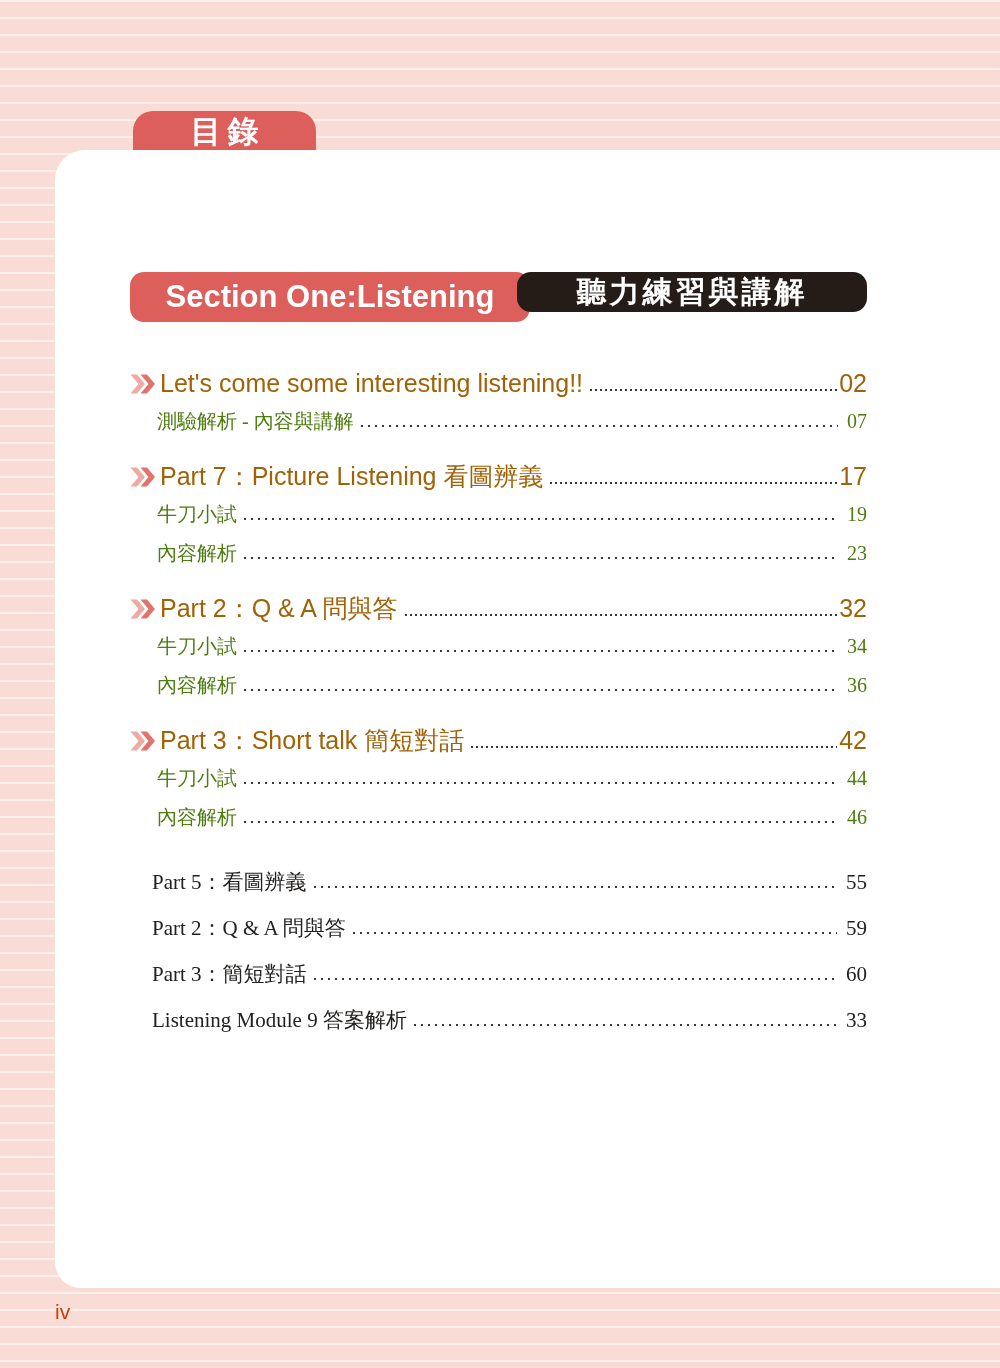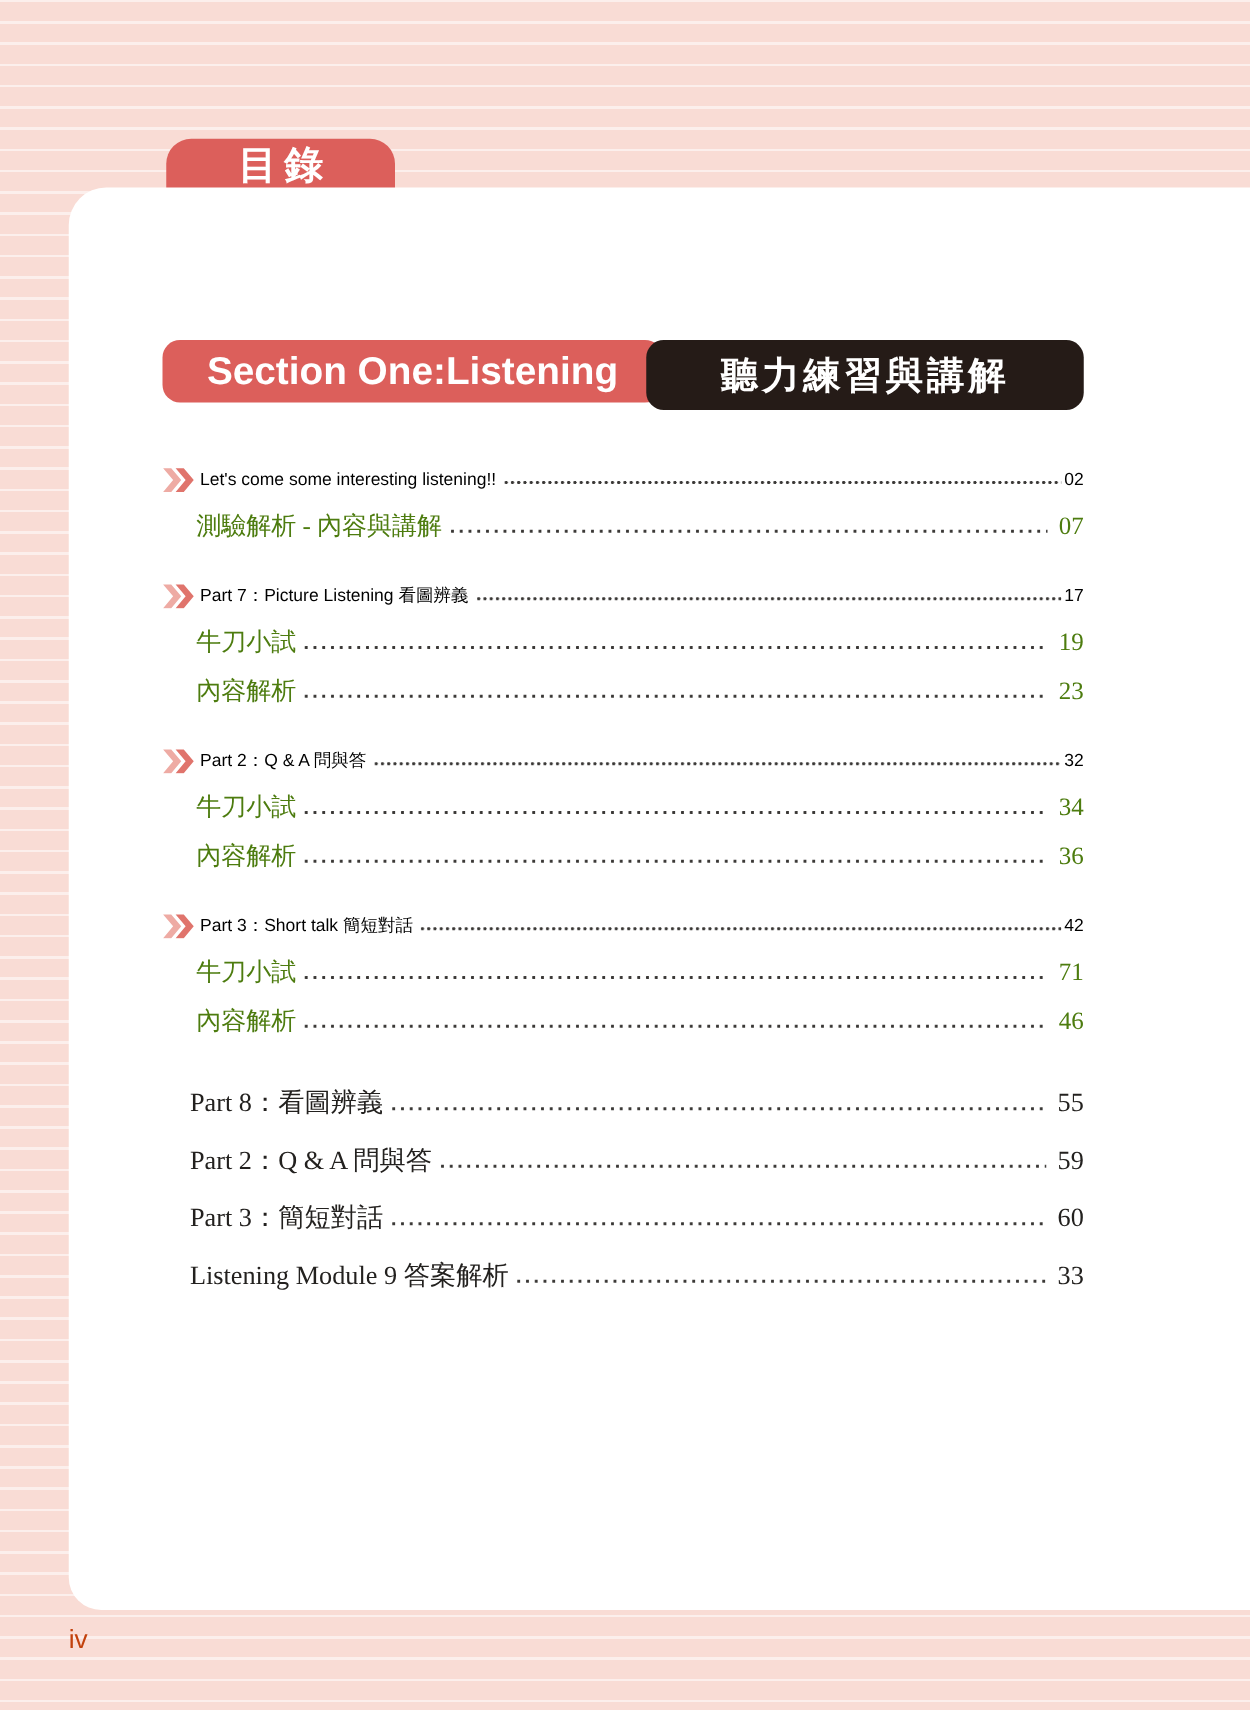--- a/index.html
+++ b/index.html
@@ -30,33 +30,33 @@
   }
 
   .section-header { position:relative; height:50px;text-align:right; }
   .sh-red {
     position:absolute; left:0; top:0; width:400px; height:50px;
     background:#dc5f5b; border-radius:14px;
     color:#fff; font-weight:bold; font-size:31px;
     display:flex; align-items:center; justify-content:center;
   }
   .sh-black {
-    position:absolute; left:387px; right:0; top:0; height:56px;
+    position:absolute; left:387px; right:0; top:0; height:40px;
     background:#251b17; border-radius:14px;
     color:#fff; font-weight:bold; font-size:30px; letter-spacing:3px;
     display:flex; align-items:center; justify-content:center;
   }
 
   #toc-groups { margin-top:46px; }
   .toc-group { margin-bottom:24px; }
 
   .toc-row { display:flex; align-items:baseline; line-height:31px; }
   .toc-row.main {
     font-family:"Liberation Sans", sans-serif;
-    font-size:14px; color:#000000; margin-bottom:7px;
+    font-size:25px; color:#a16207; margin-bottom:7px;
   }
   .toc-row.sub {
     font-family:"Liberation Serif","DejaVu Serif", serif;
     font-size:20px; color:#4d7c0f; padding-left:27px; margin-bottom:8px;
   }
   .chev { flex:0 0 30px; align-self:center; }
   .chev svg { display:block; }
   .label { white-space:nowrap; }
   .dots {
     flex:1 1 auto; height:4px; margin:0 2px 2px 6px;
@@ -174,34 +174,34 @@
                 <path d="M10.5 0.5 h6.5 l8 9.5 l-8 9.5 h-6.5 l8 -9.5 Z" fill="#e0746c"></path>
               </svg>
             </span>
             <span class="label">Part 3：Short talk 簡短對話</span>
             <span class="dots"></span>
             <span class="pagenum">42</span>
           </div>
           <div class="toc-row sub">
             <span class="label">牛刀小試</span>
             <span class="dots"></span>
-            <span class="pagenum">71</span>
+            <span class="pagenum">44</span>
           </div>
           <div class="toc-row sub">
             <span class="label">內容解析</span>
             <span class="dots"></span>
             <span class="pagenum">46</span>
           </div>
         </div>
       </div>
 
 
     <div id="module-entries">
         <div class="module-row">
-          <span class="label">Part 8：看圖辨義</span>
+          <span class="label">Part 5：看圖辨義</span>
           <span class="dots"></span>
           <span class="pagenum">55</span>
         </div>
         <div class="module-row">
           <span class="label">Part 2：Q &amp; A 問與答</span>
           <span class="dots"></span>
           <span class="pagenum">59</span>
         </div>
         <div class="module-row">
           <span class="label">Part 3：簡短對話</span>

